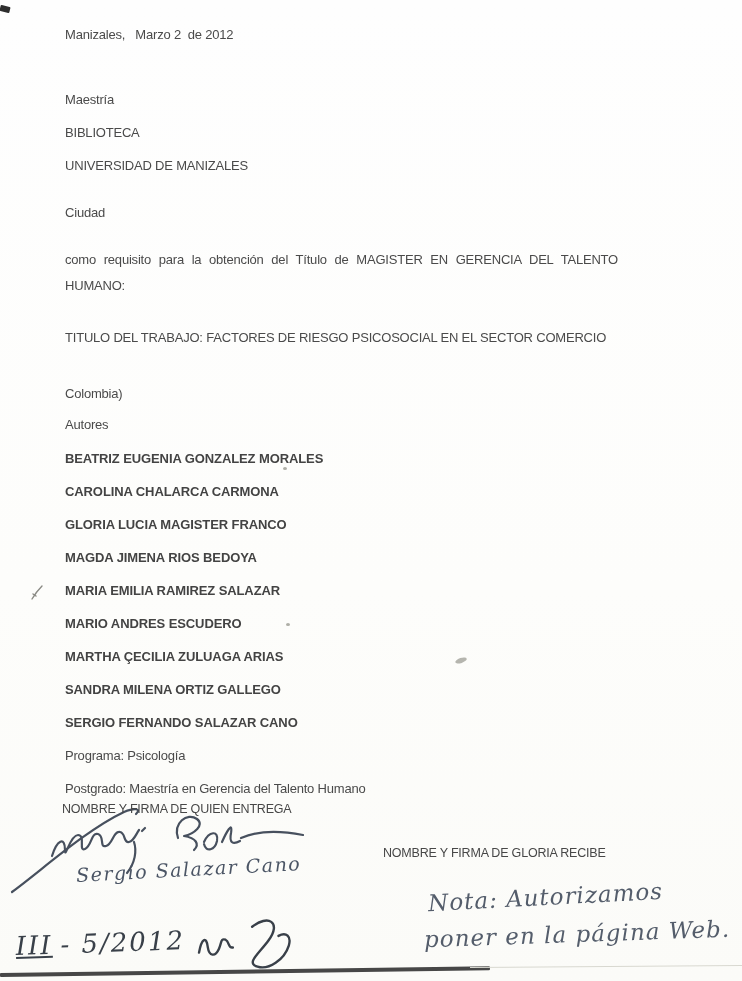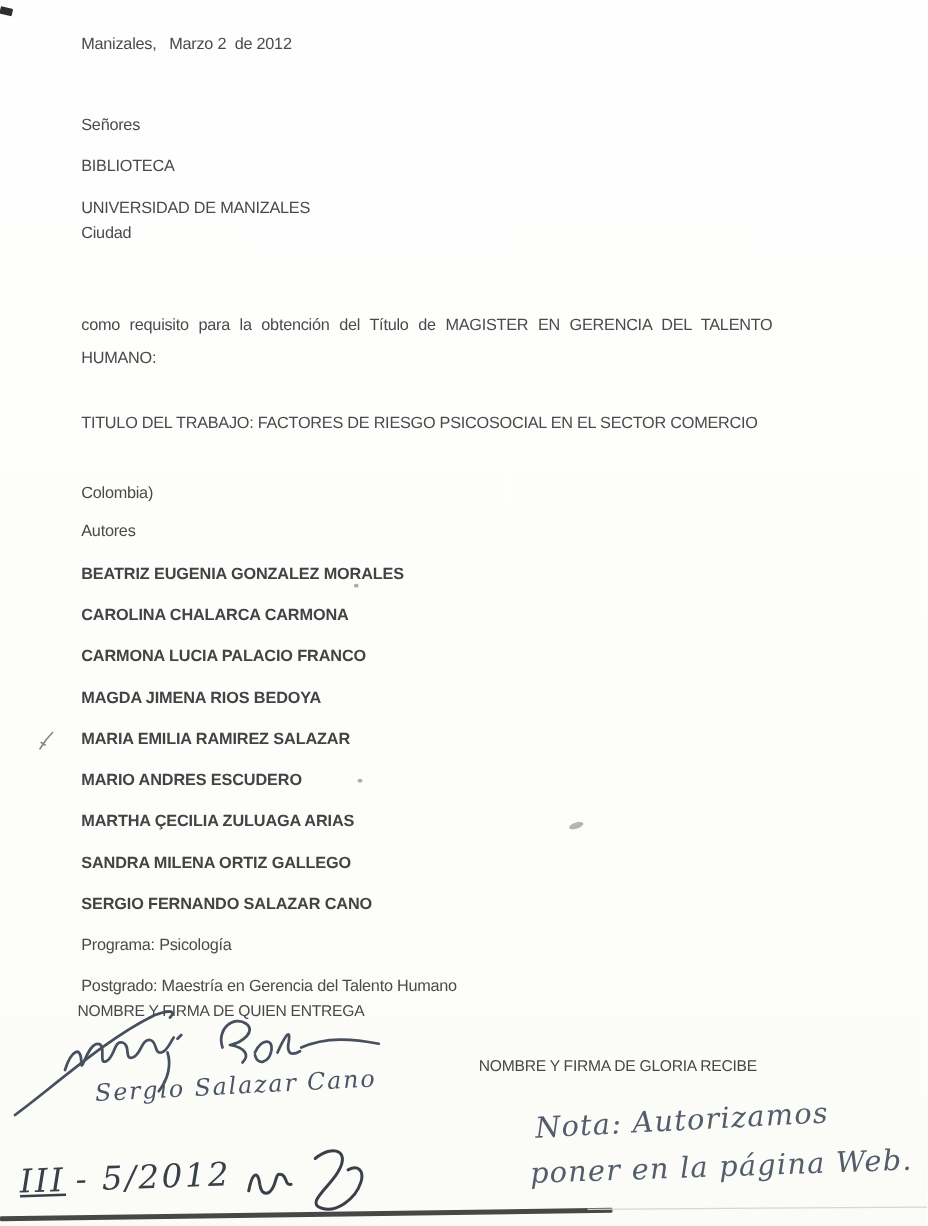--- a/index.html
+++ b/index.html
@@ -57,36 +57,36 @@
 </style>
 </head>
 <body>
 
 <div class="page">
 
   <div class="corner-mark"></div>
 
   <div class="tline" style="top:27px">Manizales,   Marzo 2  de 2012</div>
 
-  <div class="tline" style="top:92px">Señores</div>
+  <div class="tline" style="top:92px">Maestría</div>
   <div class="tline" style="top:125px">BIBLIOTECA</div>
   <div class="tline" style="top:158px">UNIVERSIDAD DE MANIZALES</div>
-  <div class="tline" style="top:178px">Ciudad</div>
+  <div class="tline" style="top:205px">Ciudad</div>
 
   <div class="tline just" style="top:252px">como requisito para la obtención del Título de MAGISTER EN GERENCIA DEL TALENTO</div>
   <div class="tline" style="top:278px">HUMANO:</div>
 
   <div class="tline" style="top:330px">TITULO DEL TRABAJO: FACTORES DE RIESGO PSICOSOCIAL EN EL SECTOR COMERCIO</div>
   <div class="tline" style="top:386px">Colombia)</div>
 
   <div class="tline" style="top:417px">Autores</div>
 
   <div class="tline bold" style="top:451px">BEATRIZ EUGENIA GONZALEZ MORALES</div>
   <div class="tline bold" style="top:484px">CAROLINA CHALARCA CARMONA</div>
-  <div class="tline bold" style="top:517px">CARMONA LUCIA PALACIO FRANCO</div>
+  <div class="tline bold" style="top:517px">GLORIA LUCIA MAGISTER FRANCO</div>
   <div class="tline bold" style="top:550px">MAGDA JIMENA RIOS BEDOYA</div>
   <div class="tline bold" style="top:583px">MARIA EMILIA RAMIREZ SALAZAR</div>
   <div class="tline bold" style="top:616px">MARIO ANDRES ESCUDERO</div>
   <div class="tline bold" style="top:649px">MARTHA ÇECILIA ZULUAGA ARIAS</div>
   <div class="tline bold" style="top:682px">SANDRA MILENA ORTIZ GALLEGO</div>
   <div class="tline bold" style="top:715px">SERGIO FERNANDO SALAZAR CANO</div>
 
   <div class="tline" style="top:748px">Programa: Psicología</div>
   <div class="tline" style="top:781px">Postgrado: Maestría en Gerencia del Talento Humano</div>
 

